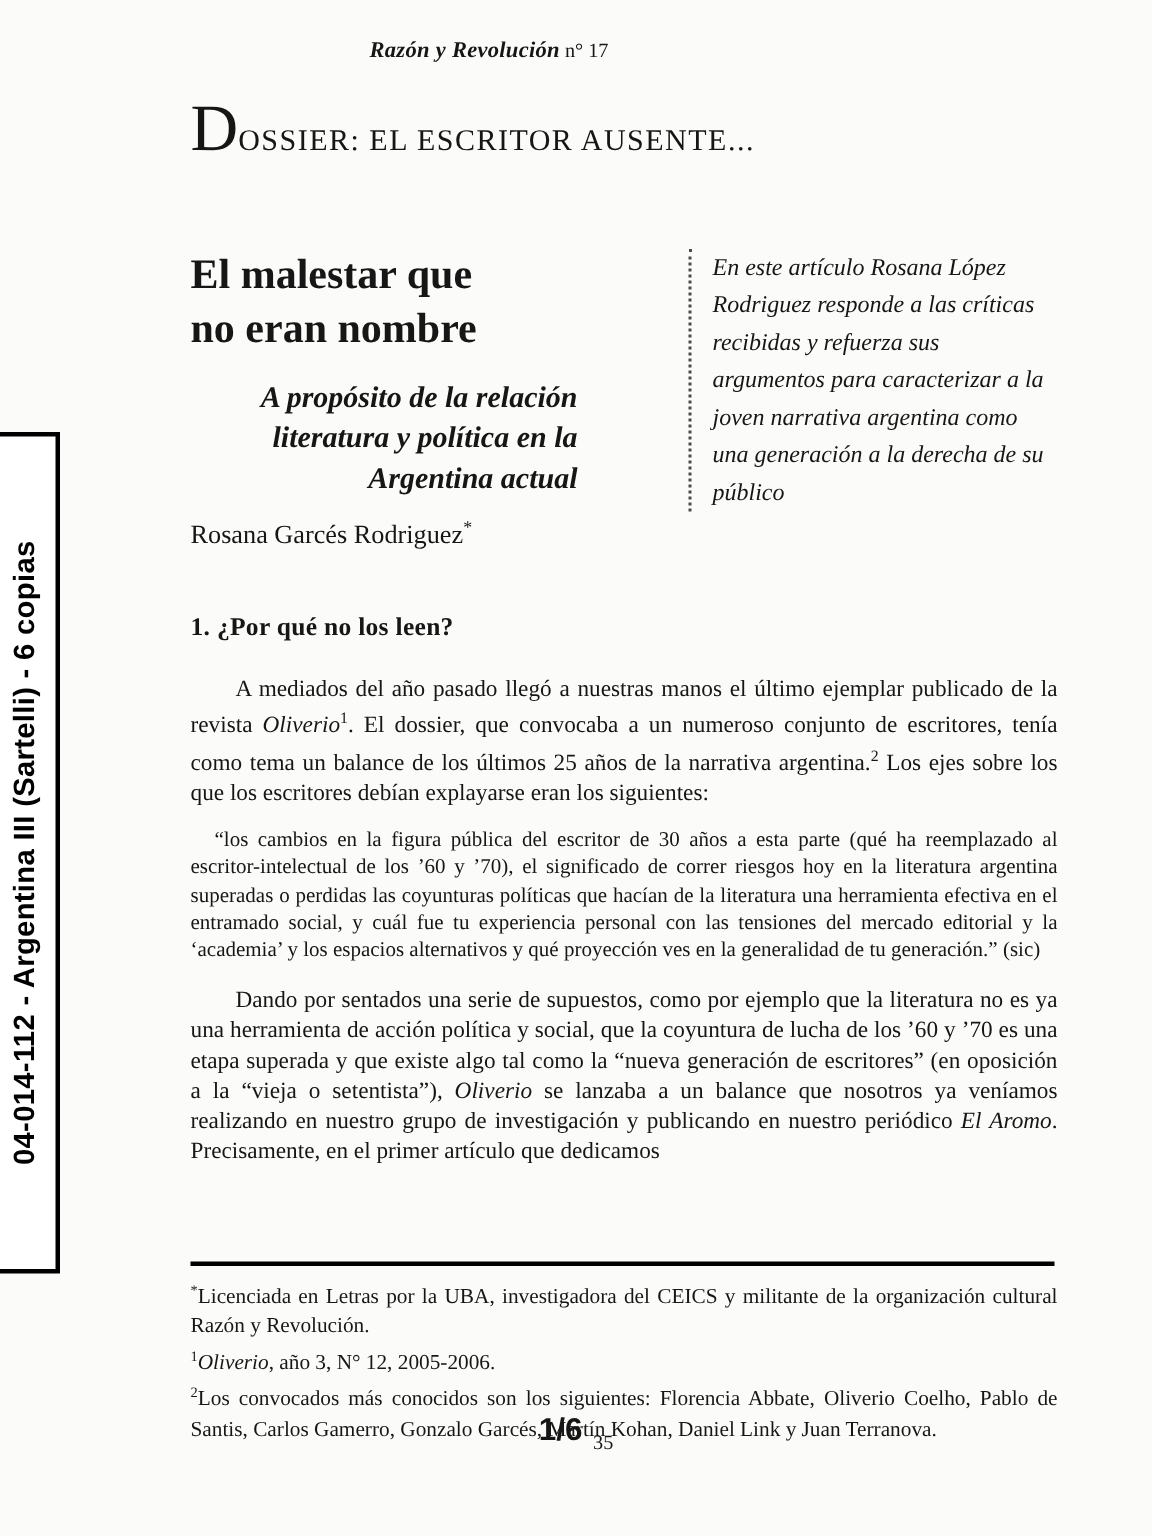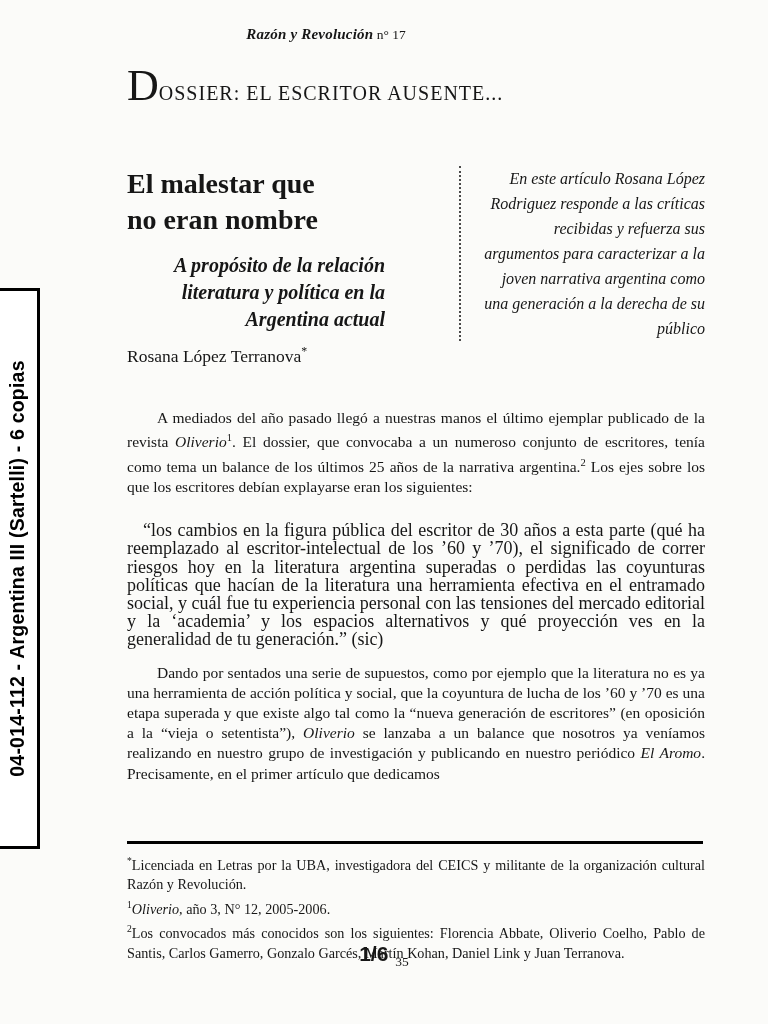--- a/index.html
+++ b/index.html
@@ -18,28 +18,28 @@
 
   .dossier { position: absolute; top: 64px; left: 127px; white-space: nowrap; }
   .dossier-initial { font-size: 44px; line-height: 44px; }
   .dossier-rest { font-size: 20px; letter-spacing: 1px; }
 
   .title-row { position: absolute; top: 166px; left: 127px; width: 578px; display: flex; }
   .title-left { width: 332px; flex: none; }
   .article-title { font-size: 28px; line-height: 36px; font-weight: bold; margin: 0; }
   .title-line { display: block; }
   .subtitle { margin: 14px 0 0 0; width: 258px; font-size: 20px; line-height: 27px; font-weight: bold; font-style: italic; text-align: right; }
-  .abstract { flex: 1; border-left: 2px dotted #4a4a4a; padding-left: 14px; font-style: italic; font-size: 16px; line-height: 25px; text-align: right; }
+  .abstract { flex: 1; border-left: 2px dotted #4a4a4a; padding-left: 14px; font-style: italic; font-size: 16px; line-height: 25px; }
 
   .author { position: absolute; top: 344px; left: 127px; font-size: 17.5px; }
 
   .article-body { position: absolute; top: 408px; left: 127px; width: 578px; height: 430px; overflow: hidden; }
   .section-heading { font-size: 17px; font-weight: bold; margin: 0 0 22px 0; letter-spacing: 0.2px; }
   .para { margin: 0; font-size: 15.5px; line-height: 20.2px; text-align: justify; text-indent: 30px; }
-  .quote { margin: 24px 0 0 0; font-size: 18px; line-height: 18.2px; text-align: justify; text-indent: 16px; }
+  .quote { margin: 13px 0 0 0; font-size: 14px; line-height: 18.2px; text-align: justify; text-indent: 16px; }
   .para2 { margin-top: 14px; }
 
   .footnote-rule { position: absolute; top: 841px; left: 127px; width: 576px; height: 3px; background: #000; }
   .footnotes { position: absolute; top: 851px; left: 127px; width: 578px; }
   .fn { margin: 0; font-size: 14.2px; line-height: 19.6px; text-align: justify; }
   sup { font-size: 68%; }
   i { font-style: italic; }
 
   .footer { position: absolute; top: 942px; left: 0; width: 768px; display: flex; justify-content: center; align-items: flex-start; gap: 7px; }
   .copy-counter { font-family: "Liberation Sans", sans-serif; font-weight: bold; font-size: 21px; }
@@ -74,24 +74,25 @@
       <h1 class="article-title">
         <span class="title-line">El malestar que</span>
         <span class="title-line">no eran nombre</span>
       </h1>
       <h2 class="subtitle">A propósito de la relación literatura y política en la Argentina actual</h2>
     </div>
     <div class="abstract">En este artículo Rosana López Rodriguez responde a las críticas recibidas y refuerza sus argumentos para caracterizar a la joven narrativa argentina como una generación a la derecha de su público</div>
   </div>
 
   <div class="author">
-    <span>Rosana López Terranova</span><sup>*</sup>
+    <span>Rosana Garcés Rodriguez</span><sup>*</sup>
   </div>
 
   <div class="article-body">
+    <h3 class="section-heading">1. ¿Por qué no los leen?</h3>
 
     <p class="para"><span>A mediados del año pasado llegó a nuestras manos el último ejemplar publicado de la revista </span><i>Oliverio</i><sup>1</sup><span>. El dossier, que convocaba a un numeroso conjunto de escritores, tenía como tema un balance de los últimos 25 años de la narrativa argentina.</span><sup>2</sup><span> Los ejes sobre los que los escritores debían explayarse eran los siguientes:</span></p>
 
     <blockquote class="quote">“los cambios en la figura pública del escritor de 30 años a esta parte (qué ha reemplazado al escritor-intelectual de los ’60 y ’70), el significado de correr riesgos hoy en la literatura argentina superadas o perdidas las coyunturas políticas que hacían de la literatura una herramienta efectiva en el entramado social, y cuál fue tu experiencia personal con las tensiones del mercado editorial y la ‘academia’ y los espacios alternativos y qué proyección ves en la generalidad de tu generación.” (sic)</blockquote>
 
     <p class="para para2"><span>Dando por sentados una serie de supuestos, como por ejemplo que la literatura no es ya una herramienta de acción política y social, que la coyuntura de lucha de los ’60 y ’70 es una etapa superada y que existe algo tal como la “nueva generación de escritores” (en oposición a la “vieja o setentista”), </span><i>Oliverio</i><span> se lanzaba a un balance que nosotros ya veníamos realizando en nuestro grupo de investigación y publicando en nuestro periódico </span><i>El Aromo</i><span>. Precisamente, en el primer artículo que dedicamos</span></p>
   </div>
 
   <div class="footnote-rule"></div>
 

